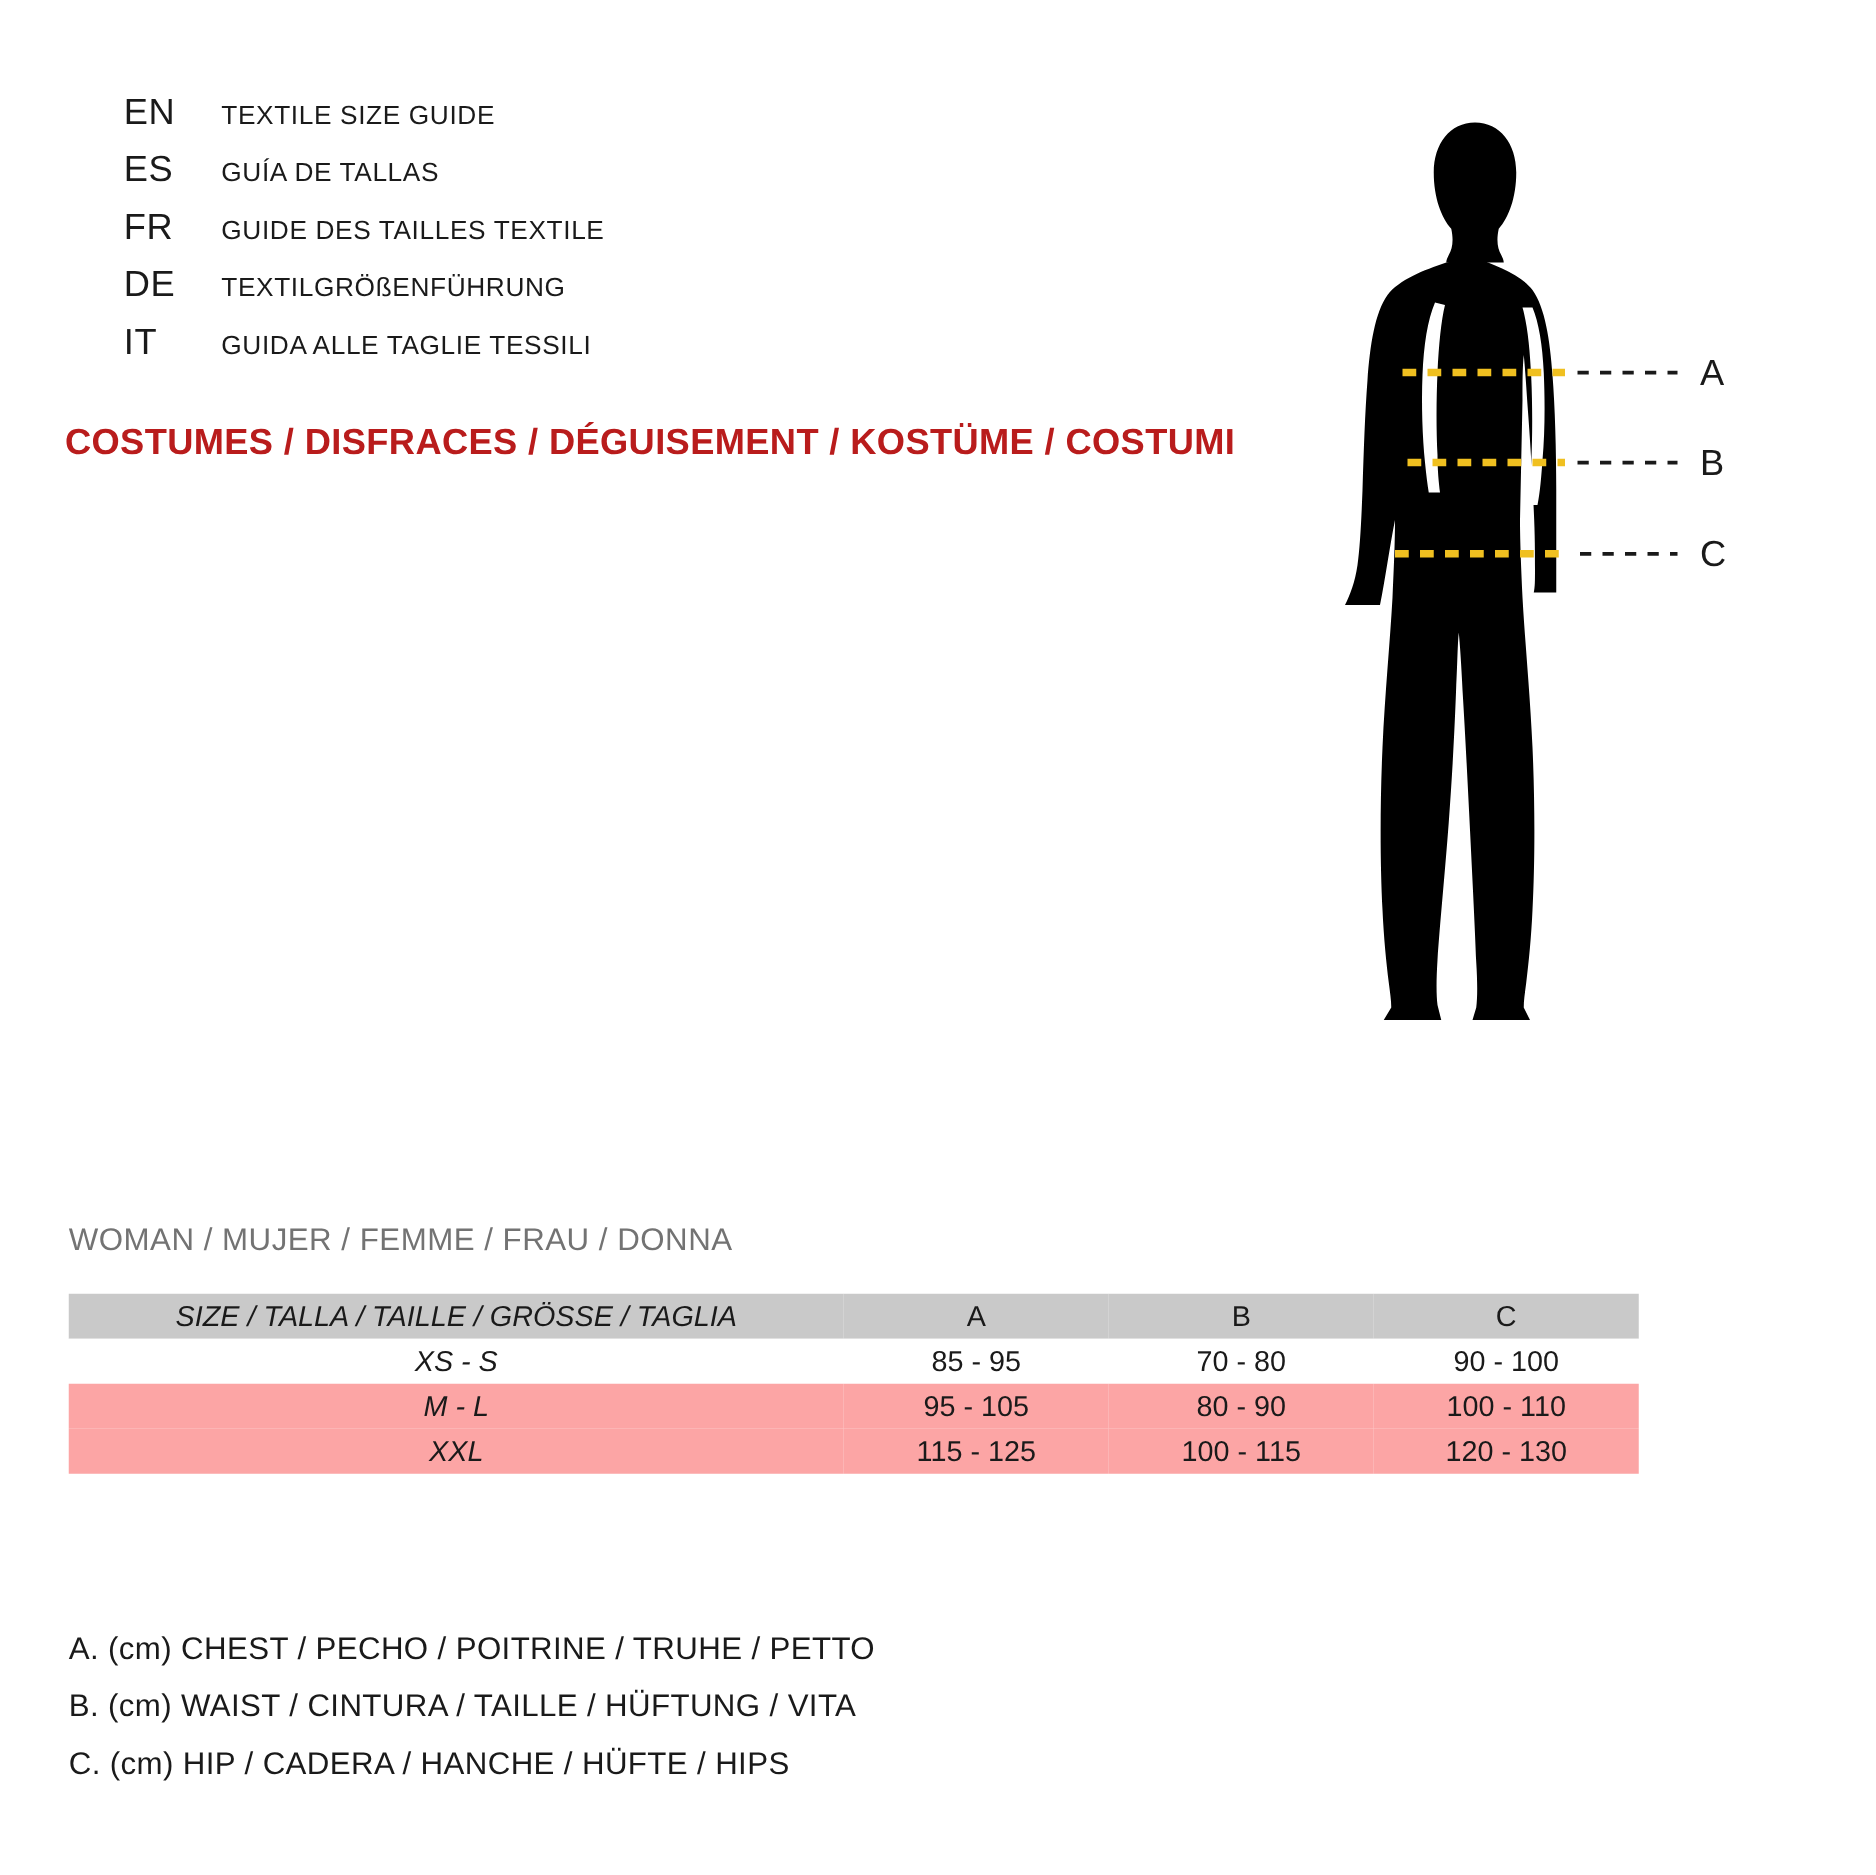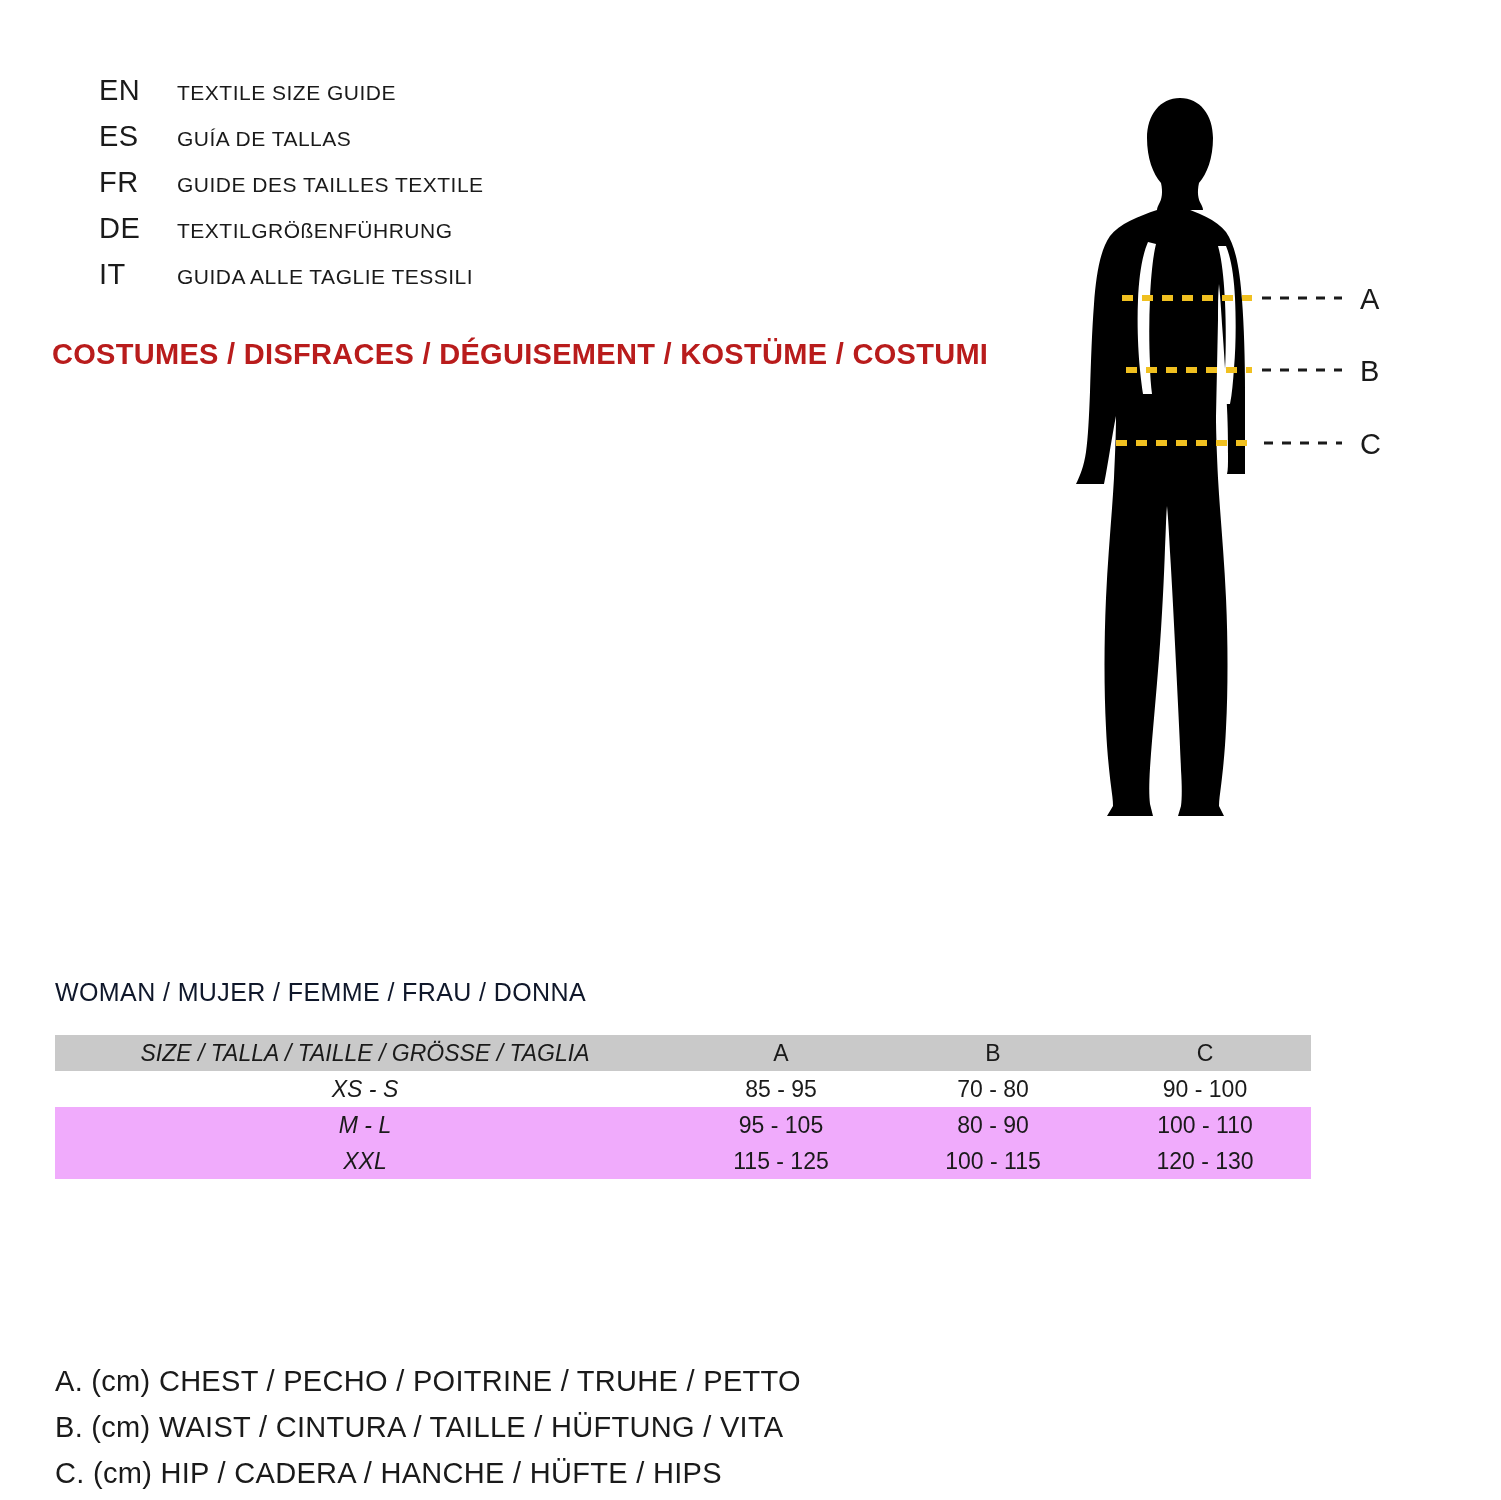--- a/index.html
+++ b/index.html
@@ -73,21 +73,21 @@
   .marker-b { left: 330px; top: 295px; }
   .marker-c { left: 330px; top: 368px; }
 
   
   .section-title {
     position: absolute;
     left: 55px;
     top: 978px;
     font-size: 25px;
     letter-spacing: 0.4px;
-    color: #0f172a;
+    color: #737373;
   }
   table.size-table {
     position: absolute;
     left: 55px;
     top: 1035px;
     width: 1256px;
     border-collapse: collapse;
     font-size: 23px;
     color: #1a1a1a;
   }
@@ -106,30 +106,30 @@
     width: 620px;
     font-style: italic;
   }
   table.size-table thead tr {
     background: #c9c9c9;
   }
   table.size-table tbody tr.odd {
     background: #ffffff;
   }
   table.size-table tbody tr.even {
-    background: #f0abfc;
+    background: #fca5a5;
   }
   .col-ab { width: 212px; }
 
   
   .footnotes {
     position: absolute;
     left: 55px;
-    top: 1358px;
-    font-size: 29px;
+    top: 1296px;
+    font-size: 25px;
     color: #1a1a1a;
     letter-spacing: 0.3px;
   }
   .footnotes div {
     height: 46px;
     line-height: 46px;
   }
 </style>
 </head>
 <body>

